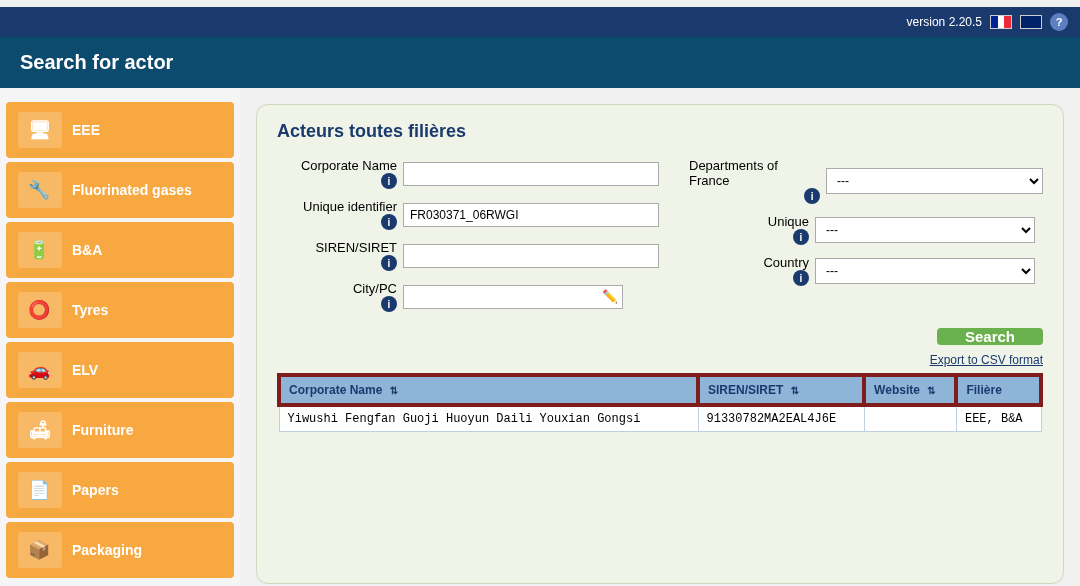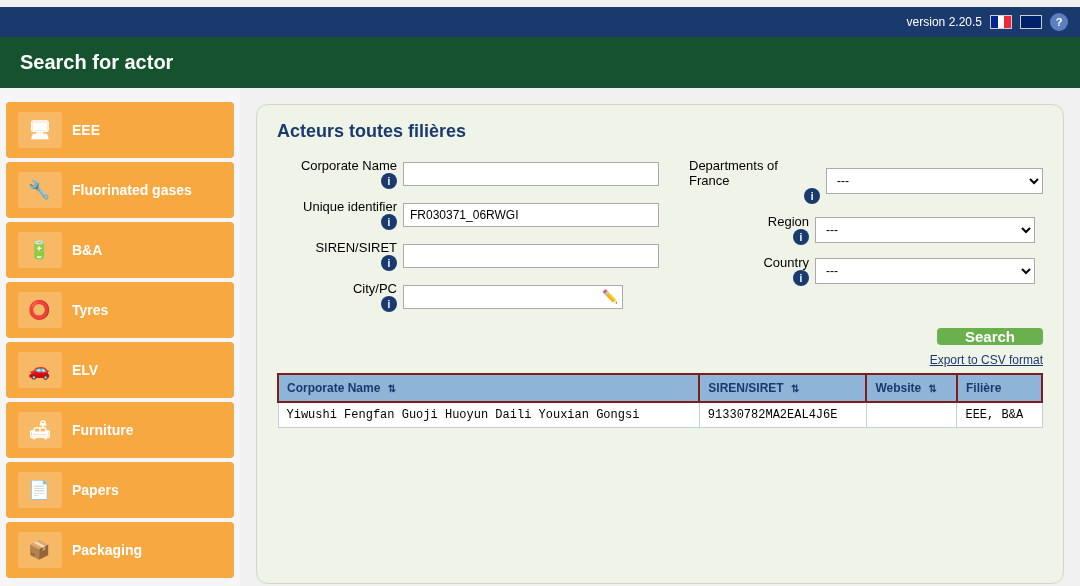--- a/index.html
+++ b/index.html
@@ -38,21 +38,21 @@
       display: inline-flex;
       align-items: center;
       justify-content: center;
       font-weight: bold;
       font-size: 11px;
       cursor: pointer;
     }
 
     
     .header {
-      background: #14532d;
+      background: #0c4a6e;
       color: white;
       padding: 14px 20px;
       font-size: 20px;
       font-weight: bold;
     }
 
     
     .main-layout {
       display: flex;
       min-height: 520px;
@@ -219,21 +219,21 @@
     .results-table {
       width: 100%;
       border-collapse: collapse;
       font-size: 12px;
     }
     .results-table th {
       background: #8eb4d8;
       color: #1a3a6e;
       font-weight: bold;
       padding: 6px 8px;
-      border: 2px solid #7f1d1d;
+      border: 4px solid #7f1d1d;
       text-align: left;
     }
     .results-table th .sort-arrow {
       color: #1a3a6e;
       margin-left: 4px;
       font-size: 10px;
     }
     .results-table td {
       padding: 5px 8px;
       border: 1px solid #c0d0e0;
@@ -352,21 +352,21 @@
               <span>Departments of France</span>
               <span class="info-icon">i</span>
             </div>
             <select class="form-select">
               <option>---</option>
             </select>
           </div>
 
           <div class="form-row">
             <div class="label-stack">
-              <span>Region</span>
+              <span>Unique</span>
               <span class="info-icon">i</span>
             </div>
             <select class="form-select">
               <option>---</option>
             </select>
           </div>
 
           <div class="form-row">
             <div class="label-stack">
               <span>Country</span>

